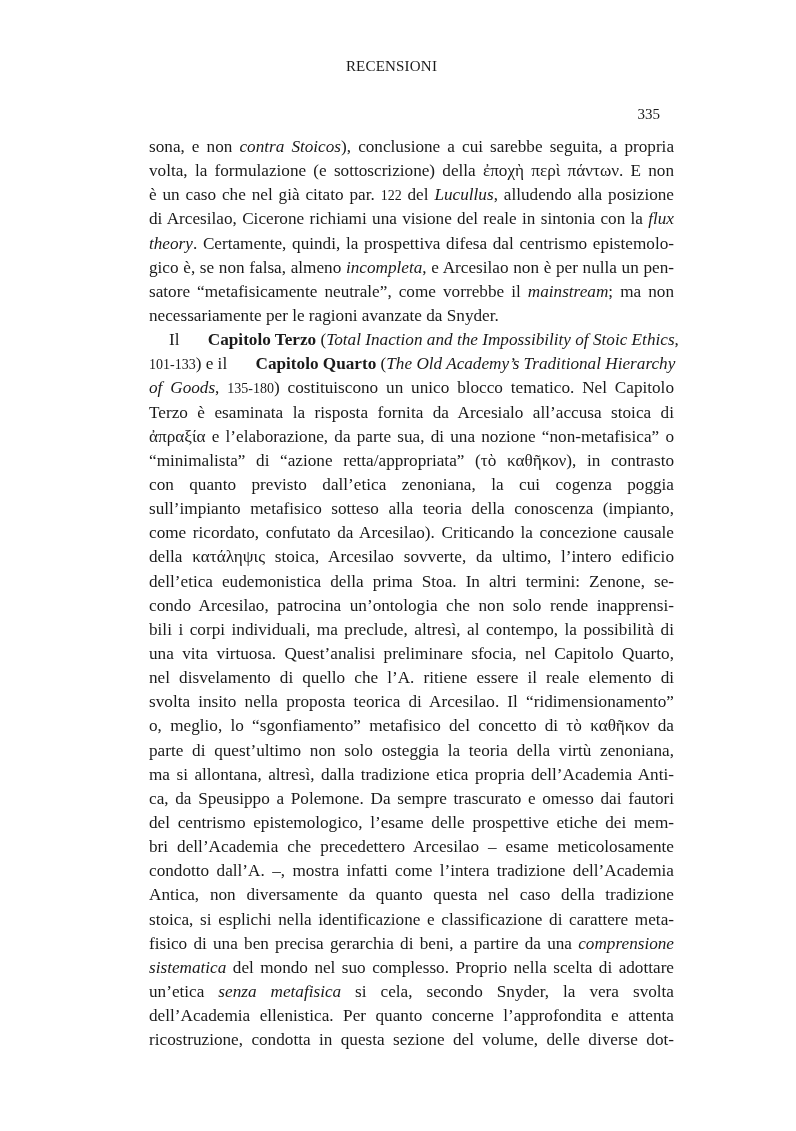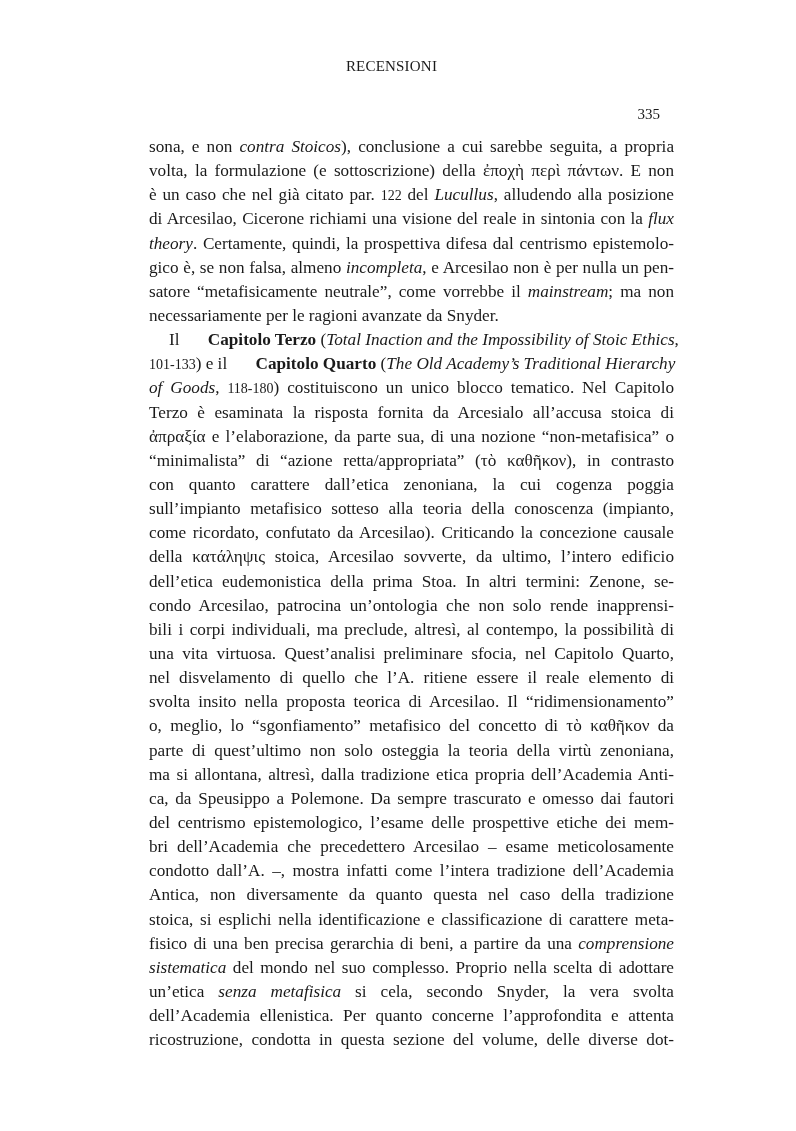--- a/index.html
+++ b/index.html
@@ -75,25 +75,25 @@
     <div class="line"><span>sona, e non </span><i>contra Stoicos</i><span>), conclusione a cui sarebbe seguita, a propria</span></div>
     <div class="line"><span>volta, la formulazione (e sottoscrizione) della ἐποχὴ περὶ πάντων. E non</span></div>
     <div class="line"><span>è un caso che nel già citato par. </span><span class="sc-num">122</span><span> del </span><i>Lucullus</i><span>, alludendo alla posizione</span></div>
     <div class="line"><span>di Arcesilao, Cicerone richiami una visione del reale in sintonia con la </span><i>flux</i></div>
     <div class="line"><i>theory</i><span>. Certamente, quindi, la prospettiva difesa dal centrismo epistemolo-</span></div>
     <div class="line"><span>gico è, se non falsa, almeno </span><i>incompleta</i><span>, e Arcesilao non è per nulla un pen-</span></div>
     <div class="line"><span>satore “metafisicamente neutrale”, come vorrebbe il </span><i>mainstream</i><span>; ma non</span></div>
     <div class="line last"><span>necessariamente per le ragioni avanzate da Snyder.</span></div>
     <div class="line indent"><span>Il </span><b>Capitolo Terzo</b><span> (</span><i>Total Inaction and the Impossibility of Stoic Ethics</i><span>,</span></div>
     <div class="line"><span class="sc-num">101-133</span><span>) e il </span><b>Capitolo Quarto</b><span> (</span><i>The Old Academy’s Traditional Hierarchy</i></div>
-    <div class="line"><i>of Goods</i><span>, </span><span class="sc-num">118-180</span><span>) costituiscono un unico blocco tematico. Nel Capitolo</span></div>
+    <div class="line"><i>of Goods</i><span>, </span><span class="sc-num">135-180</span><span>) costituiscono un unico blocco tematico. Nel Capitolo</span></div>
     <div class="line"><span>Terzo è esaminata la risposta fornita da Arcesialo all’accusa stoica di</span></div>
     <div class="line"><span>ἀπραξία e l’elaborazione, da parte sua, di una nozione “non-metafisica” o</span></div>
     <div class="line"><span>“minimalista” di “azione retta/appropriata” (τὸ καθῆκον), in contrasto</span></div>
-    <div class="line"><span>con quanto carattere dall’etica zenoniana, la cui cogenza poggia</span></div>
+    <div class="line"><span>con quanto previsto dall’etica zenoniana, la cui cogenza poggia</span></div>
     <div class="line"><span>sull’impianto metafisico sotteso alla teoria della conoscenza (impianto,</span></div>
     <div class="line"><span>come ricordato, confutato da Arcesilao). Criticando la concezione causale</span></div>
     <div class="line"><span>della κατάληψις stoica, Arcesilao sovverte, da ultimo, l’intero edificio</span></div>
     <div class="line"><span>dell’etica eudemonistica della prima Stoa. In altri termini: Zenone, se-</span></div>
     <div class="line"><span>condo Arcesilao, patrocina un’ontologia che non solo rende inapprensi-</span></div>
     <div class="line"><span>bili i corpi individuali, ma preclude, altresì, al contempo, la possibilità di</span></div>
     <div class="line"><span>una vita virtuosa. Quest’analisi preliminare sfocia, nel Capitolo Quarto,</span></div>
     <div class="line"><span>nel disvelamento di quello che l’A. ritiene essere il reale elemento di</span></div>
     <div class="line"><span>svolta insito nella proposta teorica di Arcesilao. Il “ridimensionamento”</span></div>
     <div class="line"><span>o, meglio, lo “sgonfiamento” metafisico del concetto di τὸ καθῆκον da</span></div>

